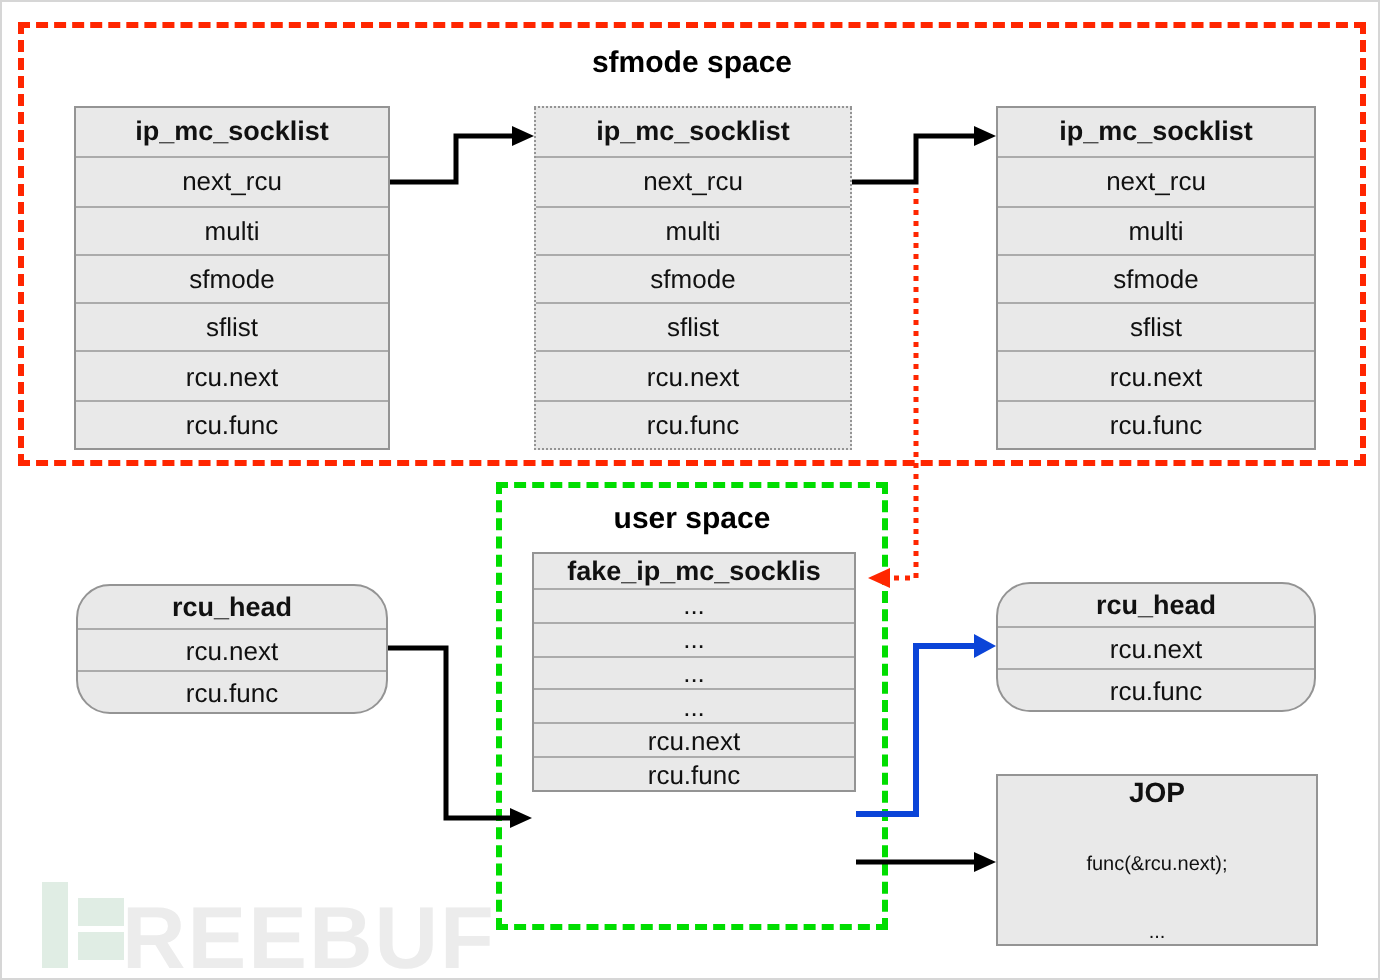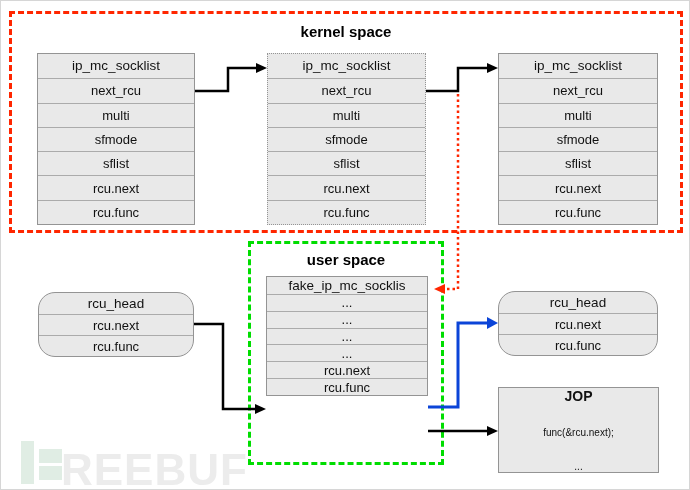--- a/index.html
+++ b/index.html
@@ -18,41 +18,41 @@
     display:grid;
   }
   .struct.rows7{grid-template-rows:repeat(7,1fr);}
   .struct.rows3{grid-template-rows:repeat(3,1fr);border-radius:17px;}
   .struct.dotted{border-style:dotted;}
   .cell{
     display:flex;align-items:center;justify-content:center;
     font-size:13px;border-top:1px solid #ababab;line-height:1;
   }
   .cell:first-child{border-top:none;}
-  .cell.title{font-weight:normal;font-size:13.5px;}
+  .cell.title{font-weight:bold;font-size:13.5px;}
   .plainbox{
     position:absolute;background:var(--cell_fill);border:1px solid var(--cell_border);
     display:flex;flex-direction:column;align-items:center;justify-content:space-between;gap:3px;
   }
   .plainbox .jop-title{font-weight:bold;font-size:14px;}
   .plainbox .jop-line{font-size:10px;}
   svg.wires{position:absolute;left:0;top:0;pointer-events:none;}
   .wm-bar,.wm-sq{position:absolute;background:#e0ede4;}
   .wm-text{
     position:absolute;font-weight:bold;font-size:44px;line-height:1;
     color:#ececec;letter-spacing:1px;
   }
 </style>
 </head>
 <body>
 
 <div class="stage">
 
   <div class="space-box" style="left:8px;top:10px;width:674px;height:222px"></div>
-  <div class="space-label" style="left:8px;top:22px;width:674px">kernel space</div>
+  <div class="space-label" style="left:8px;top:22px;width:674px">sfmode space</div>
 
   <div class="struct rows7" style="left:36px;top:52px;width:158px;height:172px">
     <div class="cell title">ip_mc_socklist</div>
     <div class="cell">next_rcu</div>
     <div class="cell">multi</div>
     <div class="cell">sfmode</div>
     <div class="cell">sflist</div>
     <div class="cell">rcu.next</div>
     <div class="cell">rcu.func</div>
   </div>

